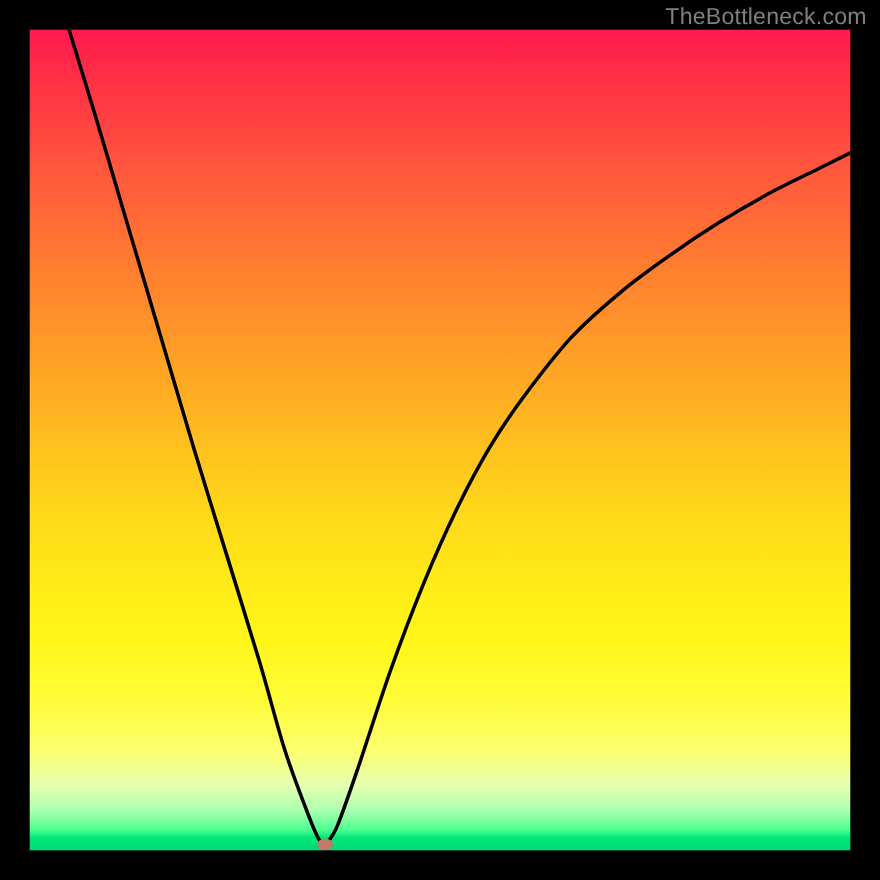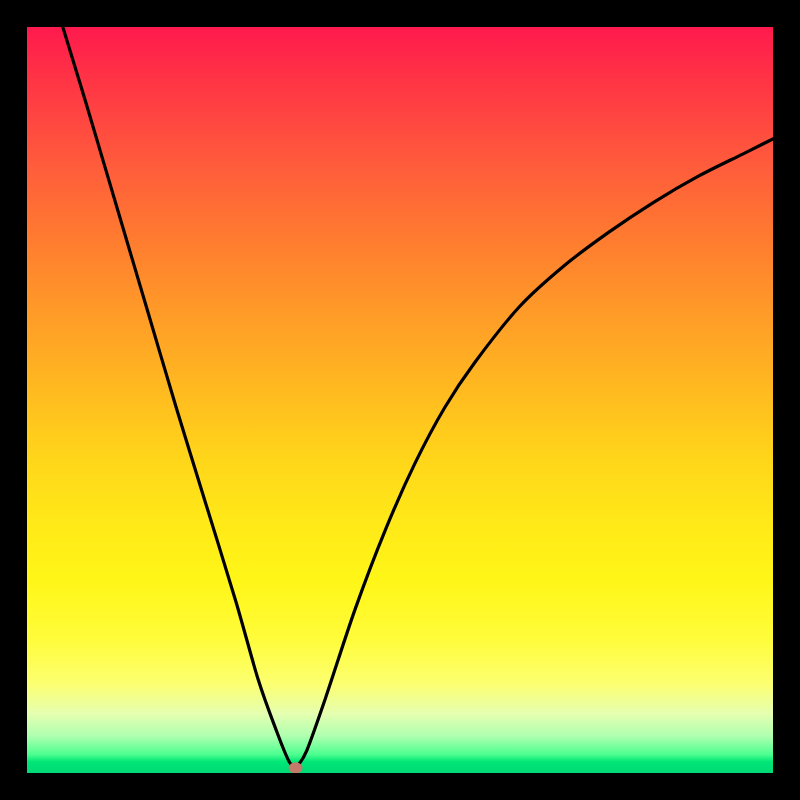--- a/index.html
+++ b/index.html
@@ -67,13 +67,14 @@
 </head>
 <body>
 
 <div class="frame">
   <div class="plot-area">
     <svg class="curve" viewBox="0 0 746 746" preserveAspectRatio="none">
       <path id="curve-path" fill="none" stroke="#000" stroke-width="3.2" stroke-linejoin="round" stroke-linecap="round" d="M 35.81 0.00 C 39.63 12.53, 51.09 49.68, 59.68 78.33 C 68.27 106.98, 79.97 146.81, 89.52 179.04 C 99.07 211.27, 109.81 247.52, 119.36 279.75 C 128.91 311.98, 139.65 348.83, 149.20 380.46 C 158.75 412.09, 169.49 446.41, 179.04 477.44 C 188.59 508.47, 200.52 546.37, 208.88 574.42 C 217.24 602.47, 224.70 631.86, 231.26 652.75 C 237.82 673.64, 245.14 692.20, 249.91 704.97 C 254.68 717.74, 258.35 726.84, 261.10 732.57 C 263.85 738.30, 265.64 739.70, 267.07 740.78 C 268.50 741.85, 268.02 742.03, 270.05 739.29 C 272.08 736.54, 275.21 734.48, 279.75 723.62 C 284.29 712.76, 290.64 694.08, 298.40 671.40 C 306.16 648.72, 318.69 608.74, 328.24 581.88 C 337.79 555.02, 348.53 526.83, 358.08 503.55 C 367.63 480.27, 378.37 456.10, 387.92 436.41 C 397.47 416.72, 408.21 396.57, 417.76 380.46 C 427.31 364.35, 435.66 351.81, 447.60 335.70 C 459.54 319.59, 478.04 295.27, 492.36 279.75 C 506.68 264.23, 522.80 250.66, 537.12 238.72 C 551.44 226.78, 567.56 215.30, 581.88 205.15 C 596.20 195.00, 612.32 184.26, 626.64 175.31 C 640.96 166.36, 657.08 156.96, 671.40 149.20 C 685.72 141.44, 704.22 132.79, 716.16 126.82 C 728.10 120.85, 741.23 114.29, 746.00 111.90"></path>
       <ellipse id="marker-dot" class="dot" rx="7" ry="5.5" cx="268.56" cy="740.78"></ellipse>
     </svg>
   </div>
+  <div class="watermark">TheBottleneck.com</div>
 </div>
 
 </body></html>

